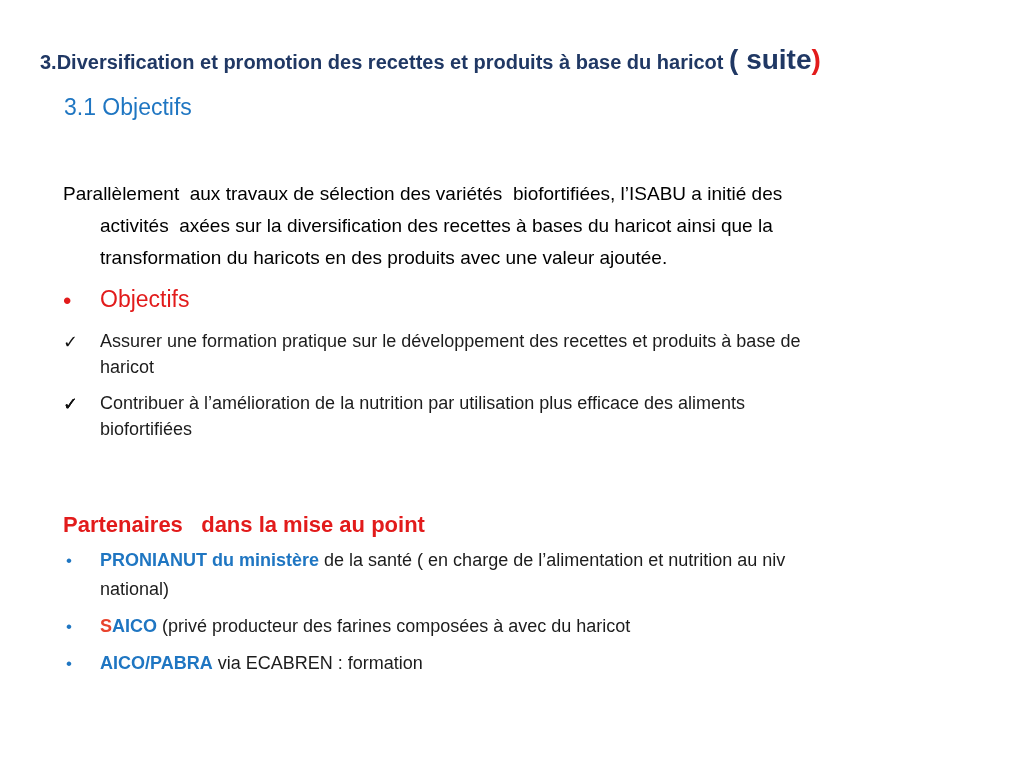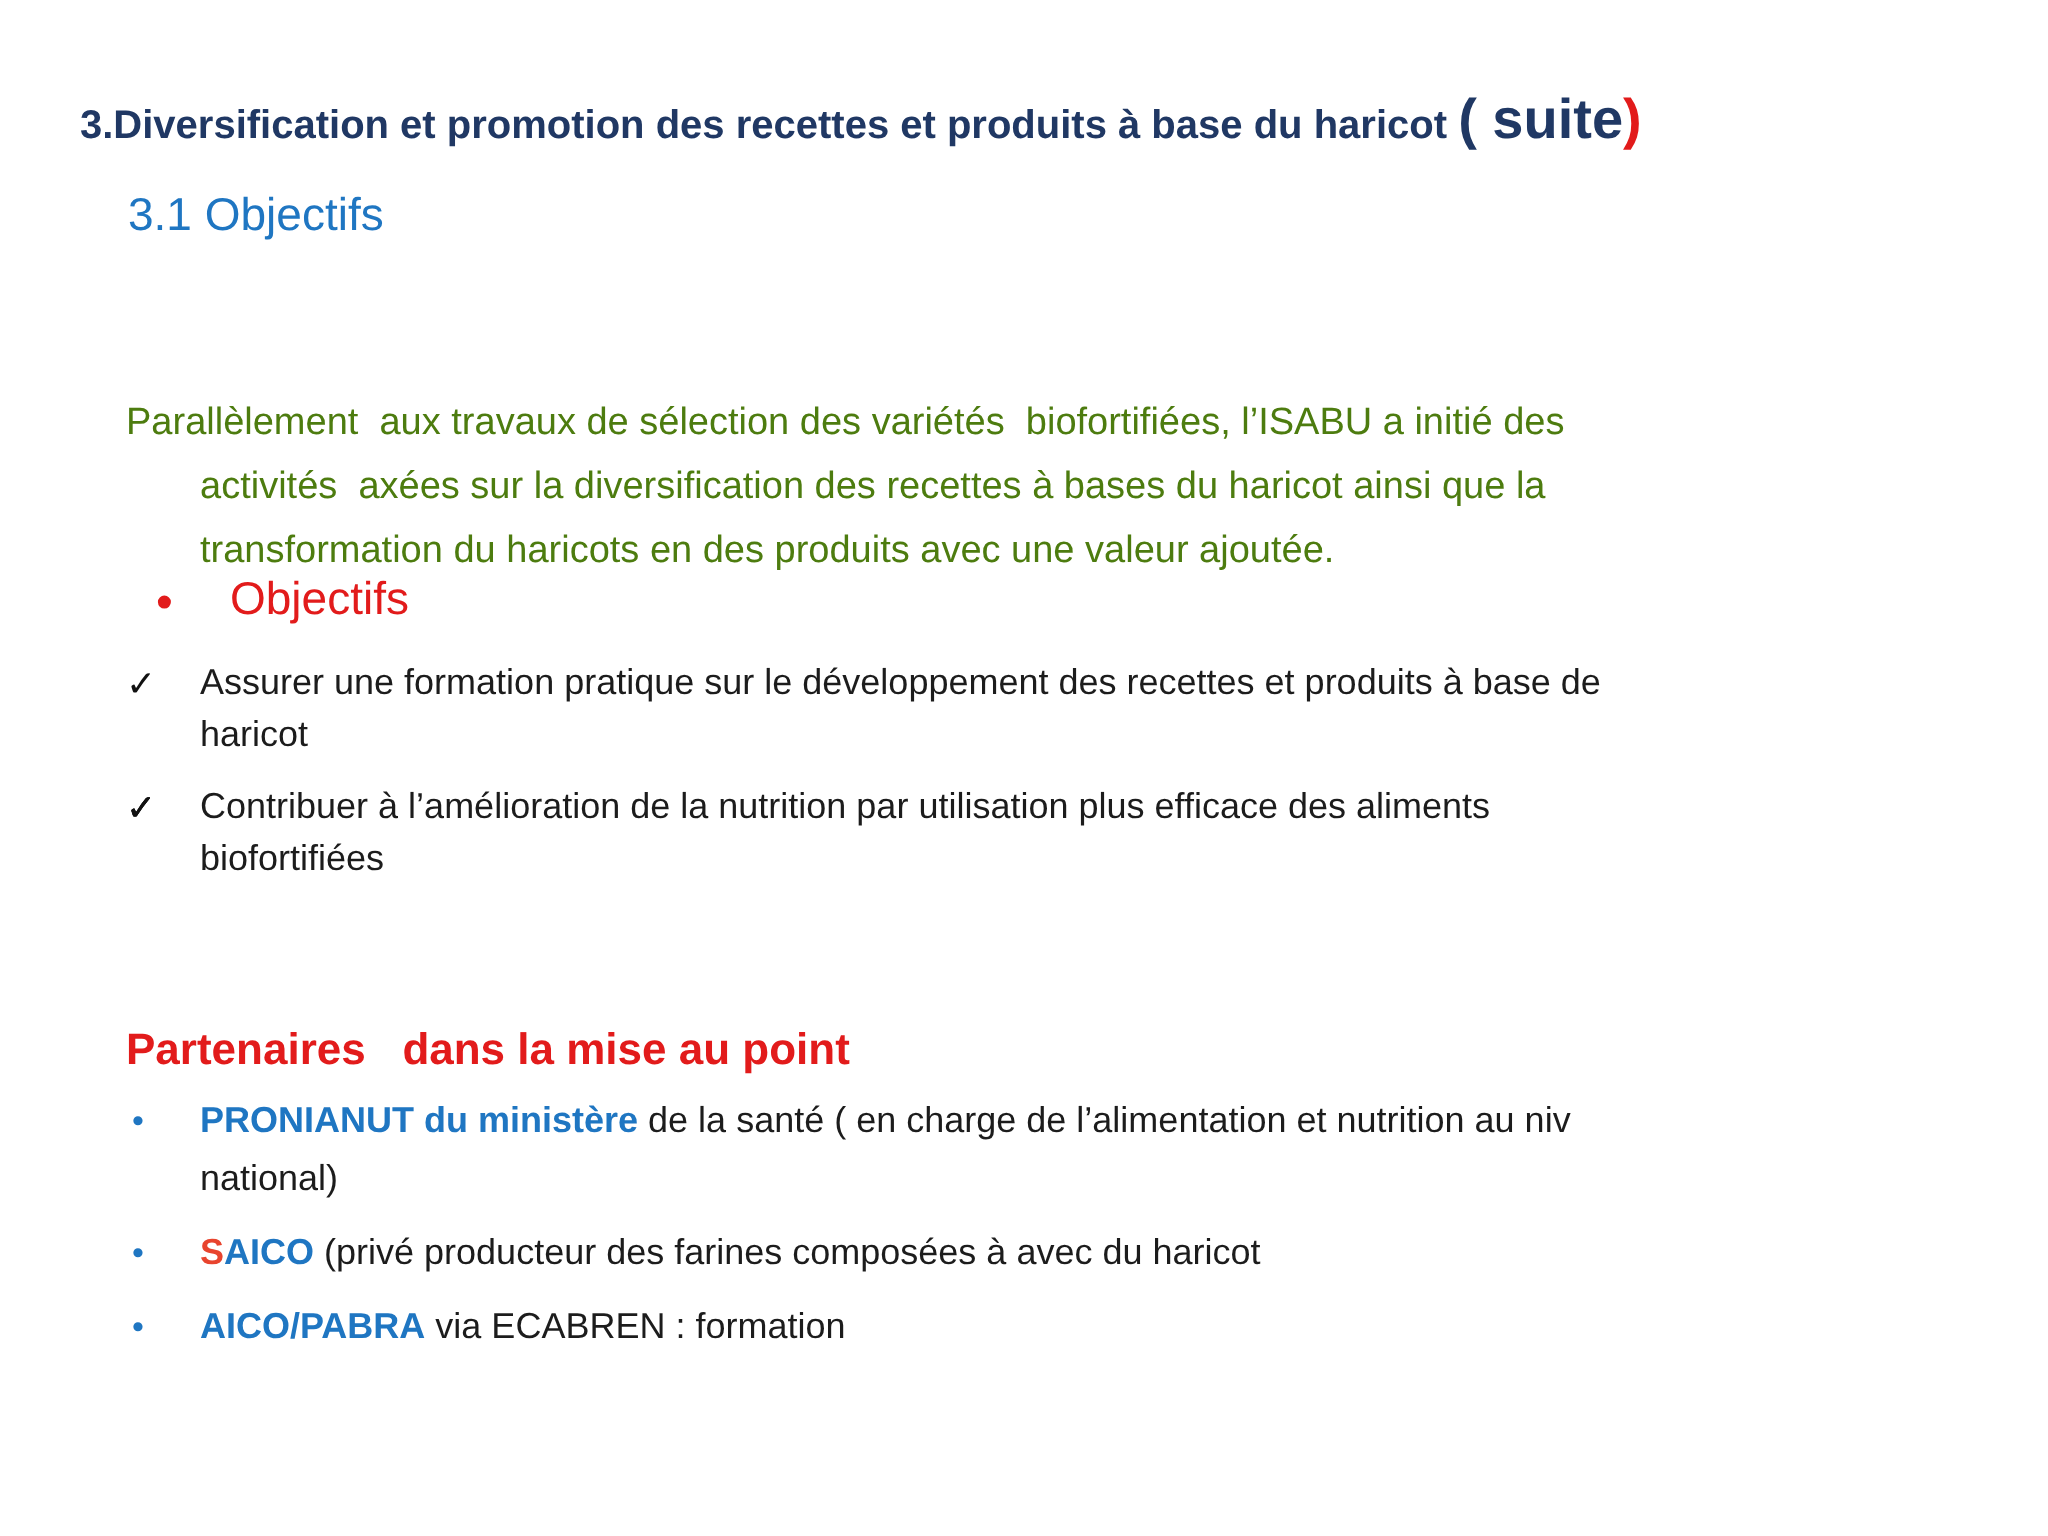--- a/index.html
+++ b/index.html
@@ -16,27 +16,27 @@
     text-align:left;white-space:pre-wrap;margin-top:26px;
   }
   .t-main{font-size:20px;font-weight:bold;color:#203864;}
   .t-suite{font-size:28px;font-weight:bold;color:#203864;}
   .t-paren{font-size:28px;font-weight:600;color:#e21b1b;}
   .section-heading{
     position:absolute;top:94px;left:64px;
     font-size:23px;font-weight:400;color:#1f76c2;
   }
   .intro{
-    position:absolute;top:196px;left:0;
+    position:absolute;top:178px;left:0;
     margin-left:100px;width:852px;
     text-indent:-37px;
     font-size:19px;line-height:32px;
-    color:#4d7c0f;white-space:pre-wrap;
+    color:#000000;white-space:pre-wrap;
   }
-  .obj-heading{position:absolute;top:286px;left:63px;margin-left:15px;}
+  .obj-heading{position:absolute;top:286px;left:63px;}
   .red-dot{
     display:inline-block;width:37px;
     font-size:24px;color:#e21b1b;vertical-align:-2px;
   }
   .obj-heading-text{font-size:23px;color:#e21b1b;}
   ul.plain{list-style:none;margin:0;padding:0;}
   .check-list{position:absolute;top:328px;left:63px;width:893px;}
   .check-item{
     position:relative;padding-left:37px;
     font-size:18px;line-height:26px;margin-bottom:10px;

